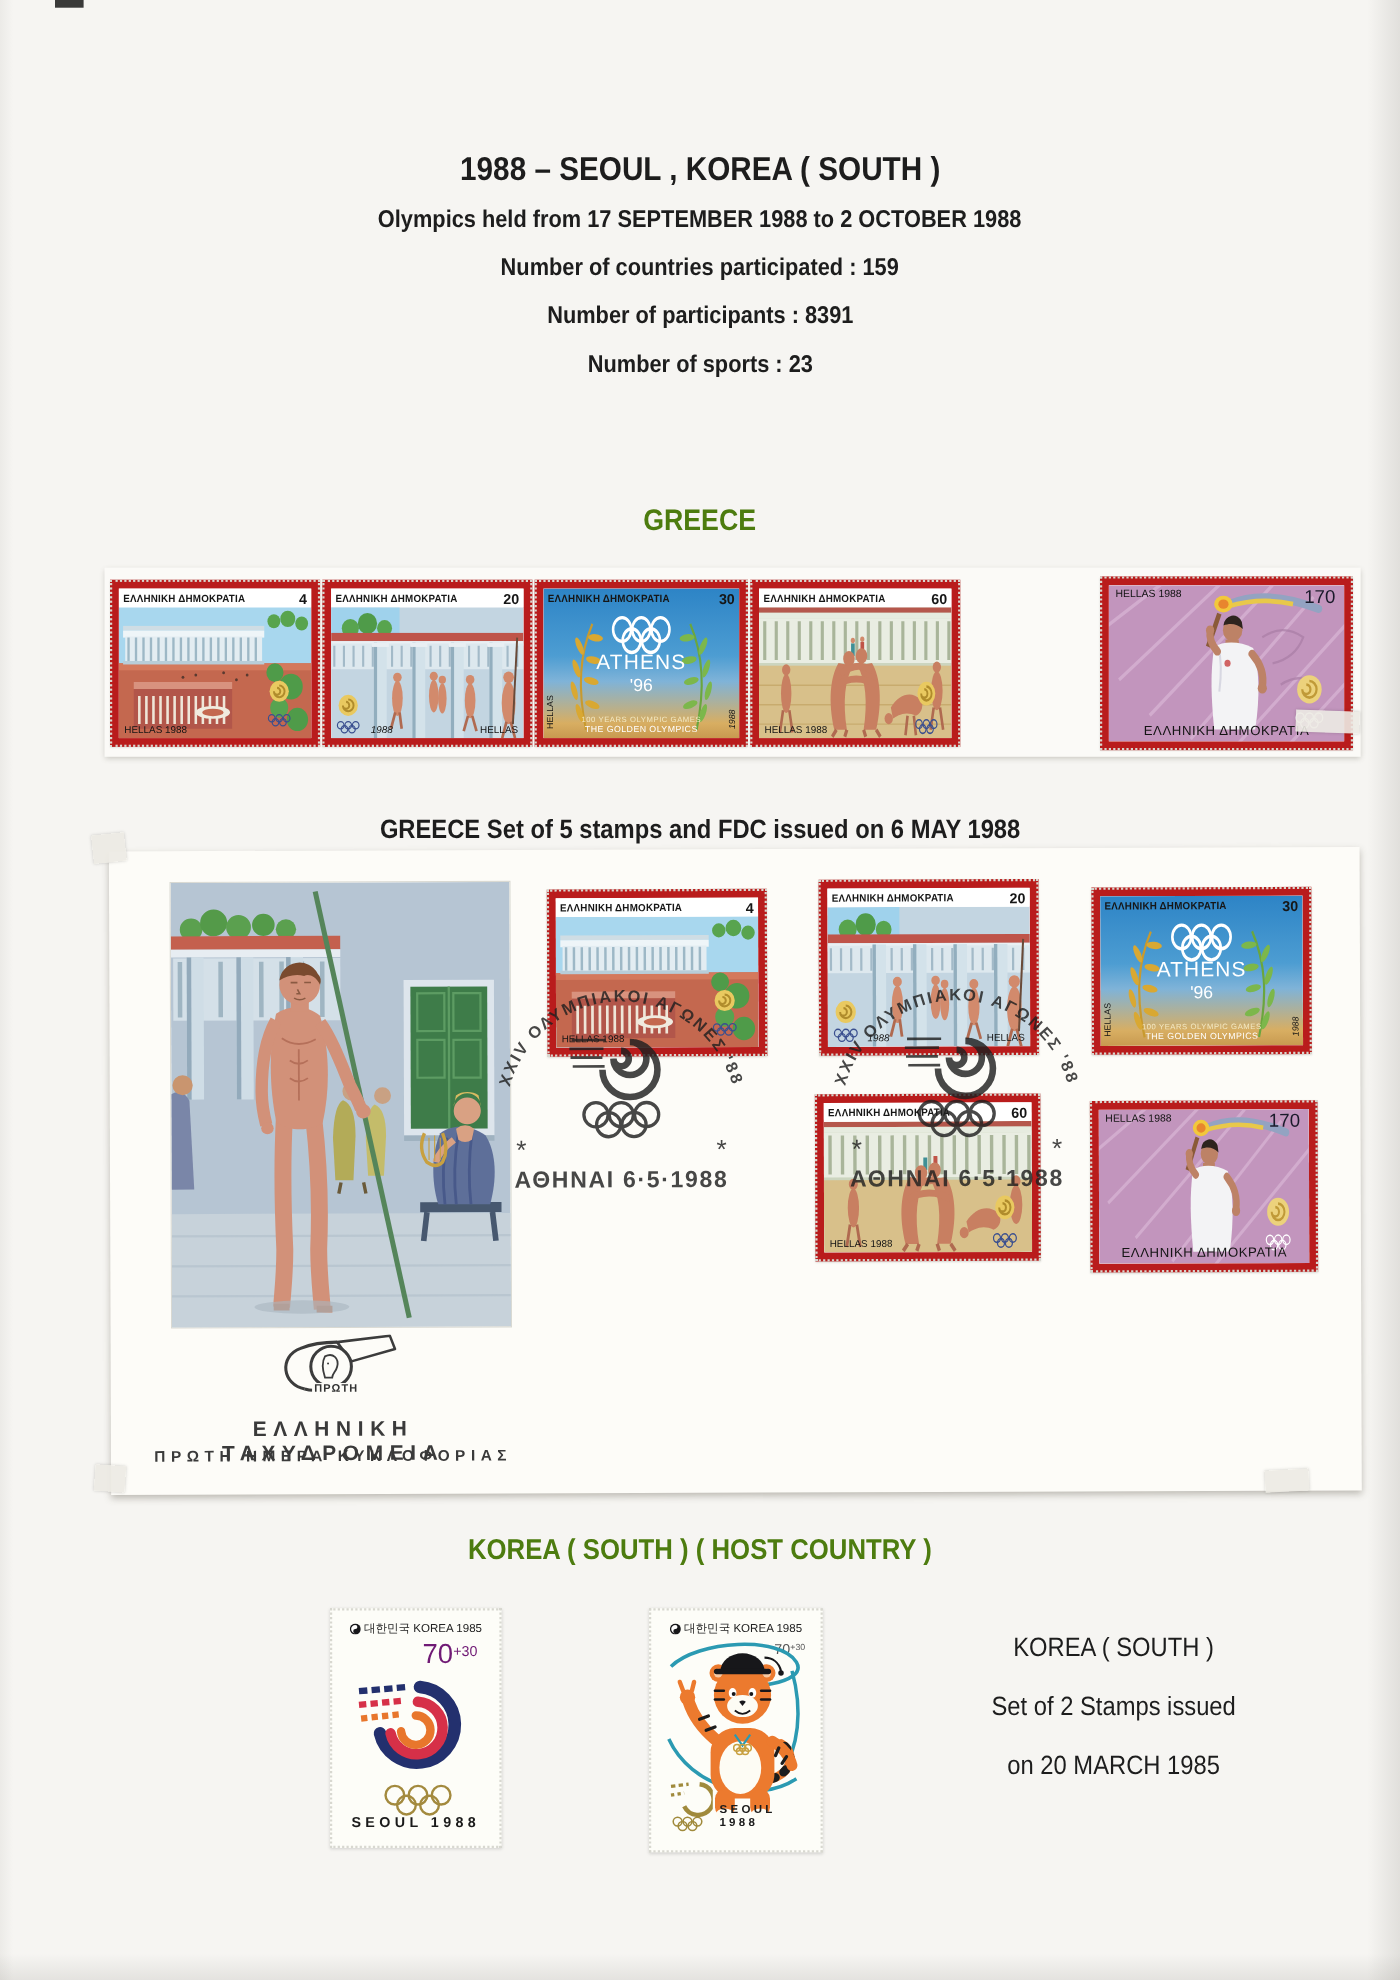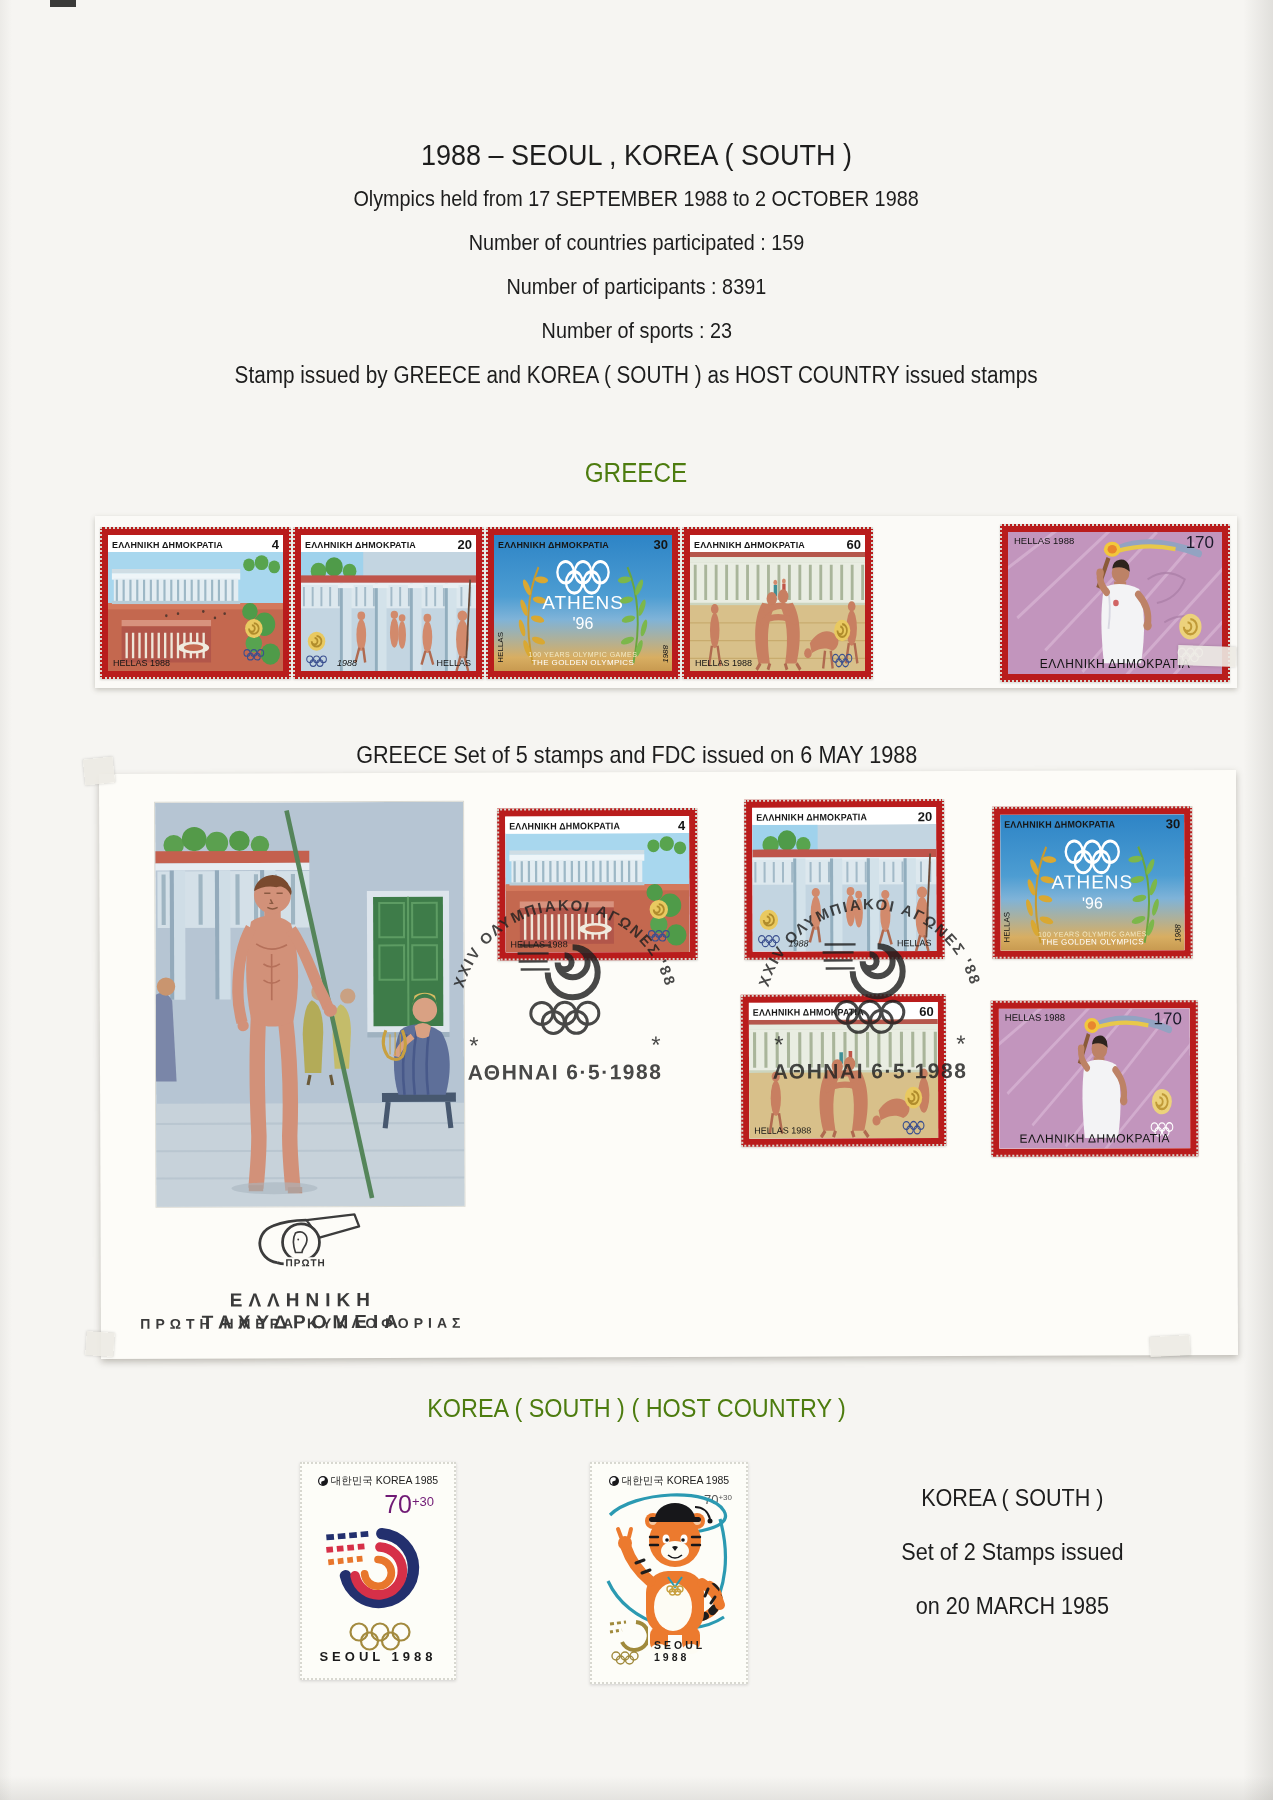--- a/index.html
+++ b/index.html
@@ -6,21 +6,21 @@
   .page{position:relative;width:1273px;height:1800px;margin:0 auto;background:#f6f5f2;
         overflow:hidden;font-family:"Liberation Sans",sans-serif;color:#1d1d1d;}
   .edge-r{position:absolute;top:0;right:0;width:30px;height:100%;
           background:linear-gradient(to right,rgba(0,0,0,0),rgba(70,66,58,.12));pointer-events:none;}
   .edge-b{position:absolute;bottom:0;left:0;width:100%;height:24px;
           background:linear-gradient(to bottom,rgba(0,0,0,0),rgba(70,66,58,.10));pointer-events:none;}
   .edge-l{position:absolute;top:0;left:0;width:12px;height:100%;
           background:linear-gradient(to left,rgba(0,0,0,0),rgba(70,66,58,.06));pointer-events:none;}
   .speck{position:absolute;background:rgba(25,25,25,.85);}
 
-  .txtc{position:absolute;left:0;width:100%;text-align:center;font-weight:normal;white-space:nowrap;}
+  .txtc{position:absolute;left:0;width:100%;text-align:center;font-weight:bold;white-space:nowrap;}
   .cond{display:inline-block;transform:scaleX(.9);transform-origin:center;}
   .blueh{color:#4d7c0f;}
 
   .backing{position:absolute;background:#fbfaf7;box-shadow:0 2px 5px rgba(90,85,70,.3);}
 
   .gstamp{position:absolute;background:#b91c1c;padding:6px;box-sizing:border-box;
           border:2px dotted #d8d8d0;box-shadow:0 1px 2px rgba(0,0,0,.15);}
   .gs-in{position:relative;width:100%;height:100%;overflow:hidden;background:#fff;}
   .gs-head{position:absolute;z-index:4;top:0;left:0;width:100%;height:17px;display:flex;
            justify-content:space-between;align-items:center;padding:1px 4px 0;box-sizing:border-box;background:#fff;}
@@ -67,21 +67,20 @@
 <body>
 
 <div class="page">
   <div class="speck" style="left:50px;top:0;width:26px;height:7px"></div>
 
   <div class="txtc" style="top:138px;font-size:30px"><span class="cond">1988 – SEOUL , KOREA ( SOUTH )</span></div>
   <div class="txtc" style="top:186px;font-size:22px"><span class="cond">Olympics held from 17 SEPTEMBER 1988 to  2 OCTOBER 1988</span></div>
   <div class="txtc" style="top:230px;font-size:22px"><span class="cond">Number of countries participated : 159</span></div>
   <div class="txtc" style="top:274px;font-size:22px"><span class="cond">Number of participants : 8391</span></div>
   <div class="txtc" style="top:318px;font-size:22px"><span class="cond">Number of sports  : 23</span></div>
-  <div class="txtc" style="top:362px;font-size:23px"><span class="cond">Stamp issued by GREECE and KOREA ( SOUTH ) as HOST COUNTRY issued stamps</span></div>
 
   <div class="txtc blueh" style="top:458px;font-size:27px"><span class="cond">GREECE</span></div>
 
   <div class="backing" style="left:95px;top:516px;width:1142px;height:172px"></div>
 
   <div class="gstamp" style="left:100px;top:527px;width:191px;height:152px">
     <div class="gs-in">
       <div class="gs-head">
           <span class="gs-country">ΕΛΛΗΝΙΚΗ ΔΗΜΟΚΡΑΤΙΑ</span>
           <span class="gs-val">4</span>

